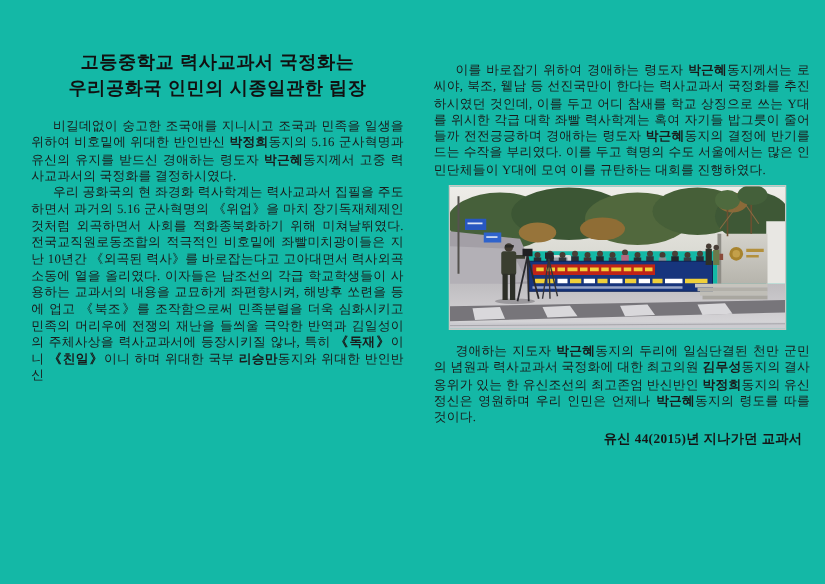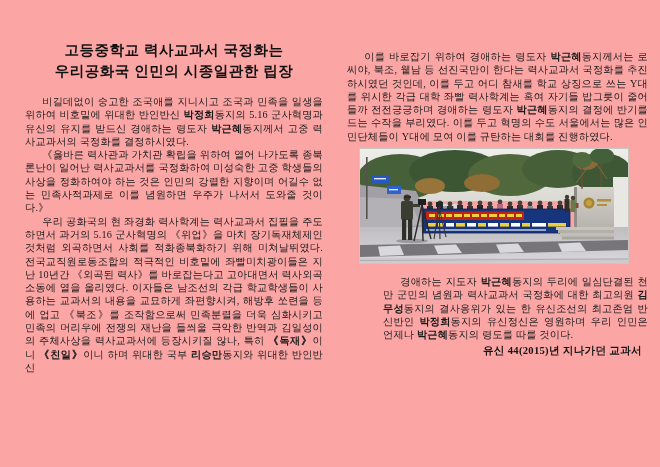--- a/index.html
+++ b/index.html
@@ -2,21 +2,21 @@
 <html><head>
 <meta charset="utf-8">
 <style>
   html,body{margin:0;padding:0;}
   body{
     width:660px;height:467px;overflow:hidden;
     background:#fdfdfb;
     font-family:"Liberation Serif","DejaVu Serif",serif;
     color:#161616;
   }
-  .sheet{position:relative;width:660px;height:467px;background:#fca5a5;}
+  .sheet{position:relative;width:660px;height:467px;background:#14b8a6;}
   .page{position:absolute;}
   .page-left{left:25px;top:40px;width:298px;}
   .page-right{left:347px;top:50px;width:301px;}
   .doc-title{
     font-family:"Liberation Sans","DejaVu Sans",sans-serif;
     font-weight:bold;font-size:14.5px;line-height:21px;
     text-align:center;letter-spacing:0.5px;color:#111;
     margin:0 0 13px 0;
   }
   .body-p{
@@ -25,39 +25,38 @@
     word-break:break-all;letter-spacing:0.2px;color:#1a1a1a;
   }
   .body-p .b{font-weight:bold;}
   .photo-fig{margin:6px 0 3px 13px;width:268px;height:114px;}
   .photo-fig svg{display:block;outline:1px solid #c8c8c4;}
   .caption{
     font-family:"Liberation Sans","DejaVu Sans",sans-serif;
     font-size:7.6px;line-height:10.5px;color:#2d2d2d;
     text-align:justify;margin:3px 2px 0 2px;word-break:break-all;
   }
-  .after-photo{margin-top:12px;margin-left:36px;}
+  .after-photo{margin-top:12px;}
   .signature{
     font-weight:bold;font-size:10.6px;letter-spacing:0.3px;
     text-align:right;margin-top:2px;padding-right:6px;color:#151515;
   }
 </style>
 </head>
 <body>
 
 <div class="sheet">
 
   <div class="page page-left">
     <h1 class="doc-title">
       <div>고등중학교 력사교과서 국정화는</div>
       <div>우리공화국 인민의 시종일관한 립장</div>
     </h1>
     <div>
       <p class="body-p"><span>비길데없이 숭고한 조국애를 지니시고 조국과 민족을 일생을 위하여 비호밑에 위대한 반인반신 </span><span class="b">박정희</span><span>동지의 5.16 군사혁명과 유신의 유지를 받드신 경애하는 령도자 </span><span class="b">박근혜</span><span>동지께서 고중 력사교과서의 국정화를 결정하시였다.</span></p>
-      <p class="body-p"><span>《옳바른 력사관과 가치관 확립을 위하여 열어 나가도록 종북론난이 일어난 력사교과서를 국정화하여 미성숙한 고중 학생들의 사상을 정화하여야 하는 것은 인민의 강렬한 지향이며 어길수 없는 민족사적과제로 이를 념원하면 우주가 나서서 도와줄 것이다.》</span></p>
       <p class="body-p"><span>우리 공화국의 현 좌경화 력사학계는 력사교과서 집필을 주도하면서 과거의 5.16 군사혁명의 《위업》을 마치 장기독재체제인 것처럼 외곡하면서 사회를 적화종북화하기 위해 미쳐날뛰였다. 전국교직원로동조합의 적극적인 비호밑에 좌빨미치광이들은 지난 10년간 《외곡된 력사》를 바로잡는다고 고아대면서 력사외곡소동에 열을 올리였다. 이자들은 남조선의 각급 학교학생들이 사용하는 교과서의 내용을 교묘하게 좌편향시켜, 해방후 쏘련을 등에 업고 《북조》를 조작함으로써 민족분렬을 더욱 심화시키고 민족의 머리우에 전쟁의 재난을 들씌울 극악한 반역과 김일성이의 주체사상을 력사교과서에 등장시키질 않나, 특히 </span><span class="b">《독재》</span><span>이니 </span><span class="b">《친일》</span><span>이니 하며 위대한 국부 </span><span class="b">리승만</span><span>동지와 위대한 반인반신 </span></p>
     </div>
   </div>
 
   <div class="page page-right">
     <div>
       <p class="body-p"><span>이를 바로잡기 위하여 경애하는 령도자 </span><span class="b">박근혜</span><span>동지께서는 로씨야, 북조, 윁남 등 선진국만이 한다는 력사교과서 국정화를 추진하시였던 것인데, 이를 두고 어디 참새를 학교 상징으로 쓰는 Y대를 위시한 각급 대학 좌빨 력사학계는 혹여 자기들 밥그릇이 줄어들까 전전긍긍하며 경애하는 령도자 </span><span class="b">박근혜</span><span>동지의 결정에 반기를 드는 수작을 부리였다. 이를 두고 혁명의 수도 서울에서는 많은 인민단체들이 Y대에 모여 이를 규탄하는 대회를 진행하였다.</span></p>
     </div>
 
     <figure class="photo-fig">

